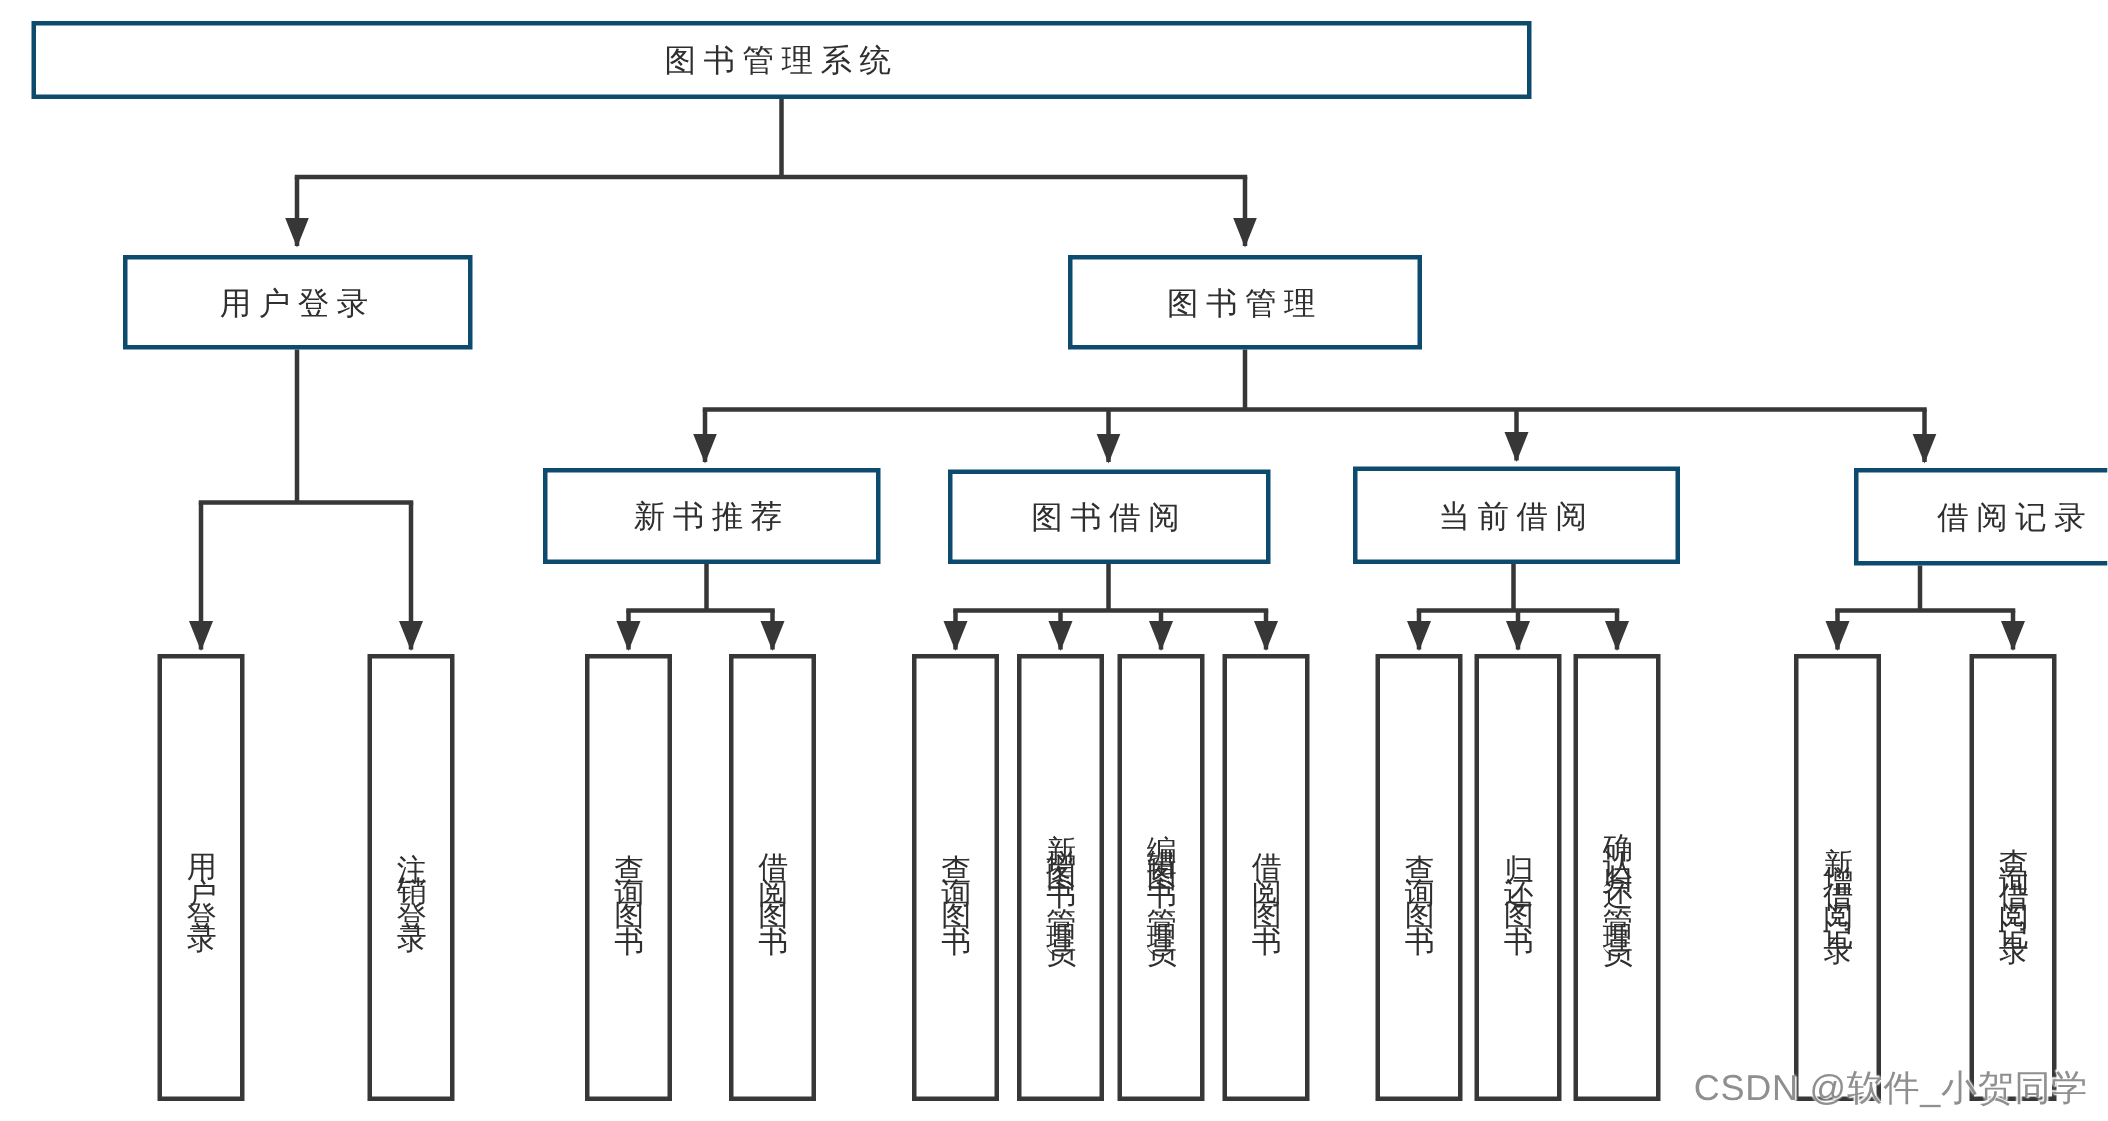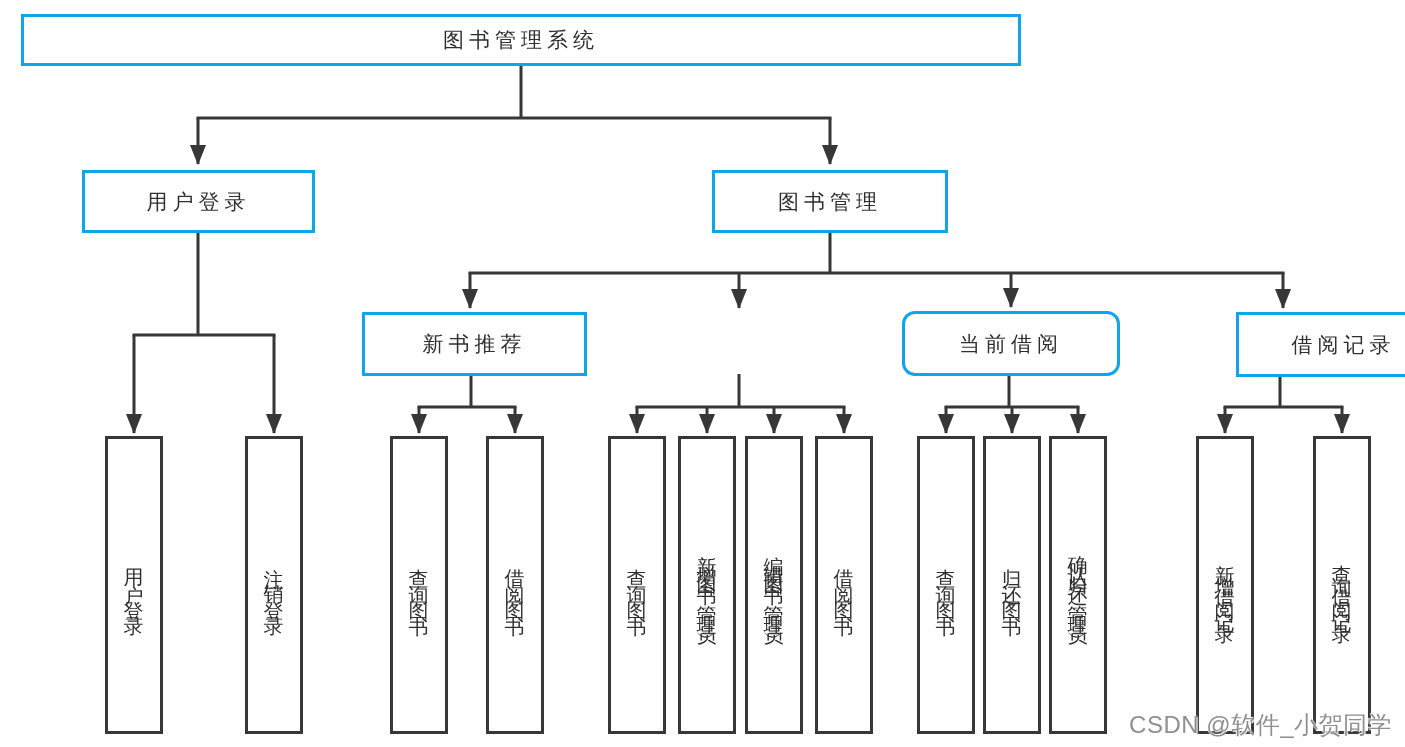--- a/index.html
+++ b/index.html
@@ -7,21 +7,21 @@
     position:relative;
     width:1405px;height:747px;
     background:#ffffff;
     font-family:"Liberation Sans","DejaVu Sans",sans-serif;
     overflow:hidden;
   }
   .wires{position:absolute;left:0;top:0;width:1405px;height:747px;pointer-events:none;}
   .node{
     position:absolute;
     box-sizing:border-box;
-    border:3px solid #0ea5e9;
+    border:3px solid #0c4a6e;
     background:#ffffff;
     display:flex;align-items:center;justify-content:center;
     color:#2f2f2f;
   }
   .node.h span{
     font-size:21px;letter-spacing:5px;white-space:nowrap;color:#2f2f2f;
   }
   .leaf{
     position:absolute;top:436px;width:58px;height:298px;
     box-sizing:border-box;border:3px solid #373737;background:#ffffff;
@@ -94,21 +94,24 @@
   <div class="node h" style="left:82px;top:170px;width:233px;height:63px;">
     <span>用户登录</span>
   </div>
   <div class="node h" style="left:712px;top:170px;width:236px;height:63px;align-items:center;">
     <span>图书管理</span>
   </div>
 
   <div class="node h" style="left:362px;top:312px;width:225px;height:64px;">
     <span>新书推荐</span>
   </div>
-  <div class="node h" style="left:902px;top:311px;width:218px;height:65px;border-radius:13px;">
+  <div class="node h" style="left:632px;top:313px;width:215px;height:63px;">
+    <span>图书借阅</span>
+  </div>
+  <div class="node h" style="left:902px;top:311px;width:218px;height:65px;">
     <span>当前借阅</span>
   </div>
   <div class="node h" style="left:1236px;top:312px;width:215px;height:65px;">
     <span>借阅记录</span>
   </div>
 
   <div class="leaf s4" style="left:105px;">
     <span>用户登录</span>
   </div>
   <div class="leaf s4" style="left:245px;">

